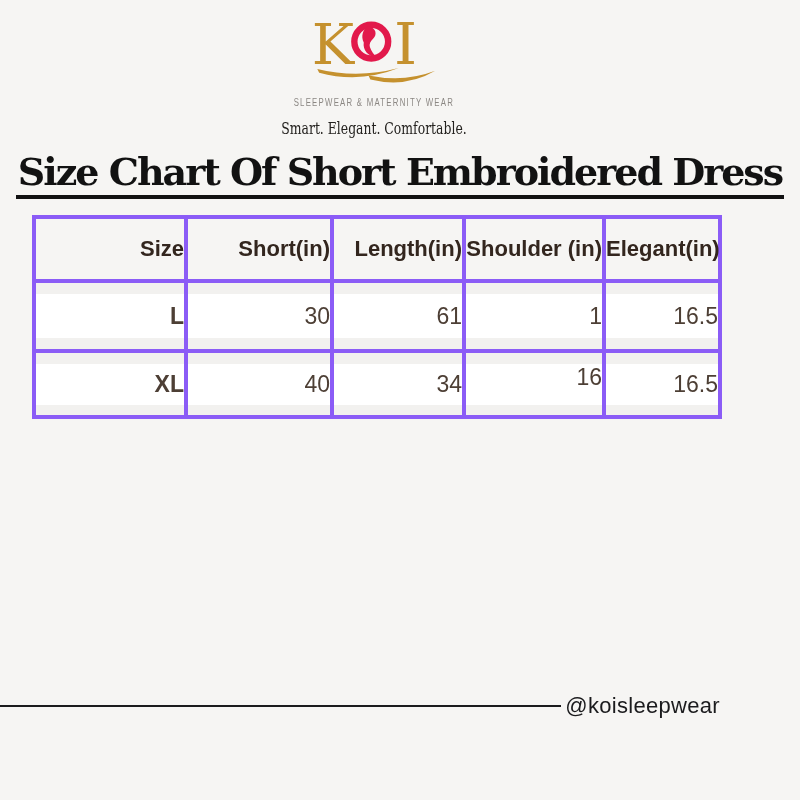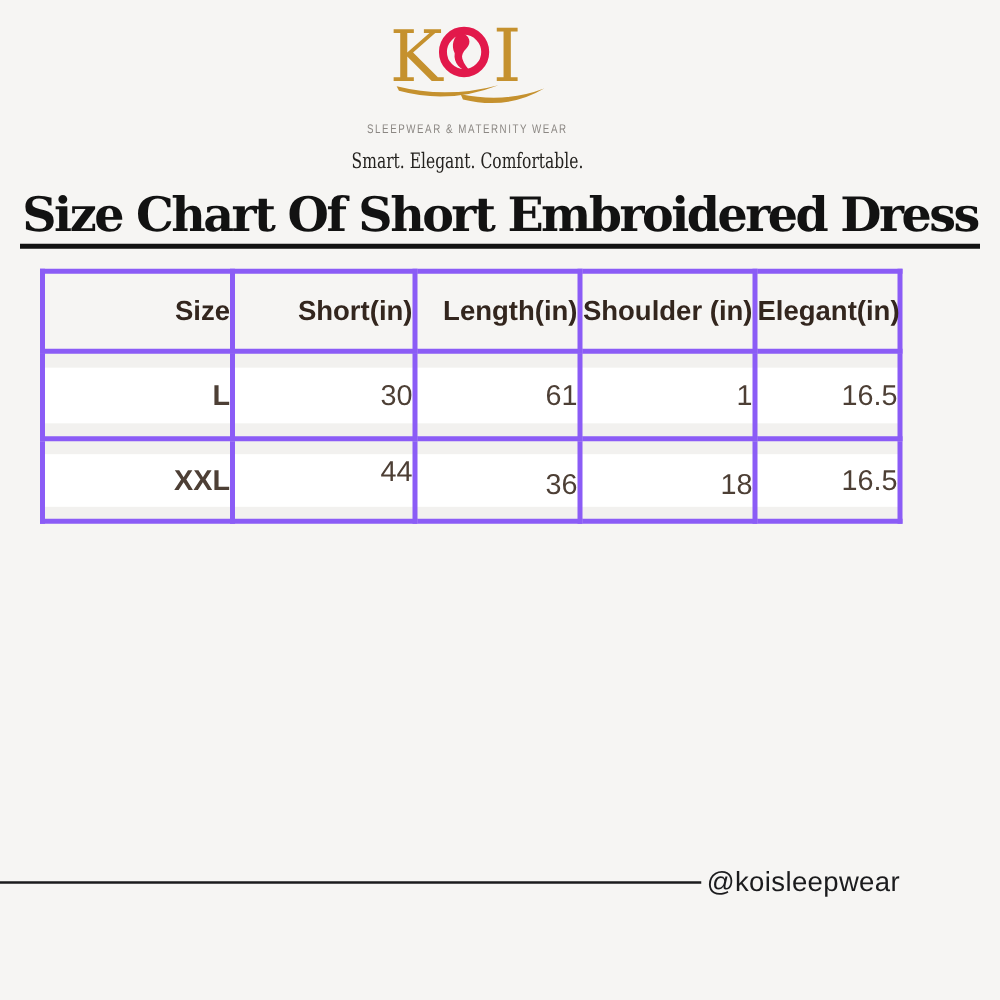--- a/index.html
+++ b/index.html
@@ -178,25 +178,25 @@
       </tr>
     </thead>
     <tbody>
       <tr class="row-l">
         <td class="size-col">L</td>
         <td>30</td>
         <td>61</td>
         <td>1</td>
         <td>16.5</td>
       </tr>
-      <tr class="row-xxl">
-        <td class="size-col">XXL</td>
-        <td class="lift">44</td>
-        <td class="drop">36</td>
-        <td class="drop">18</td>
+      <tr class="row-xl">
+        <td class="size-col">XL</td>
+        <td>40</td>
+        <td>34</td>
+        <td class="lift">16</td>
         <td>16.5</td>
       </tr>
     </tbody>
   </table>
 
   <div class="footer">
     <div class="footer-line"></div>
     <span class="footer-handle">@koisleepwear</span>
   </div>
 

